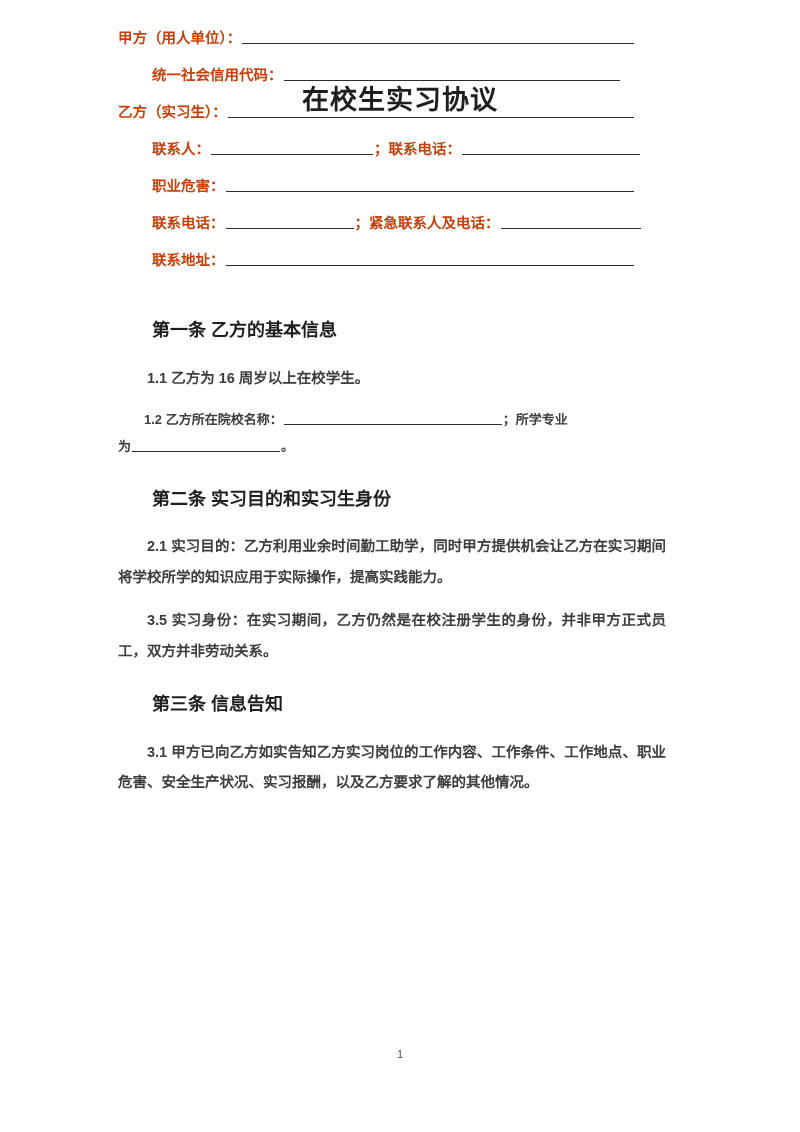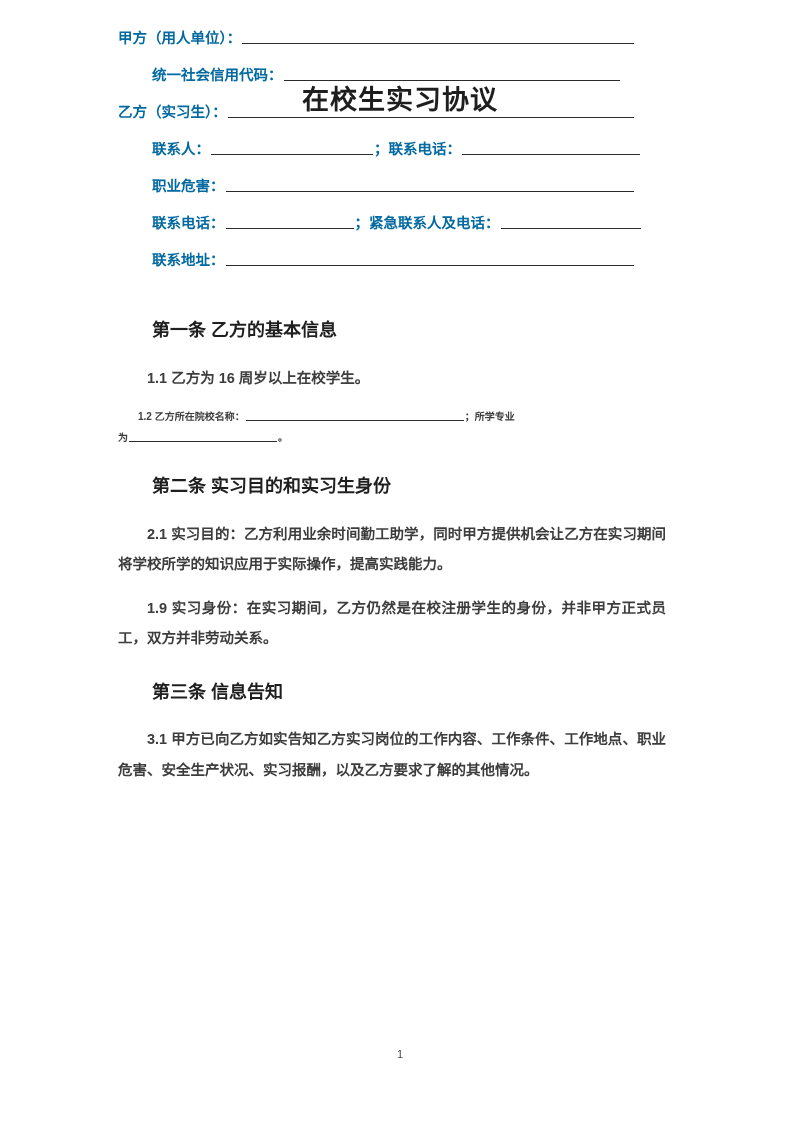--- a/index.html
+++ b/index.html
@@ -39,21 +39,21 @@
     padding-top: 84px;
     padding-bottom: 0;
     line-height: 1.25;
     font-family: "Liberation Sans", "DejaVu Sans", sans-serif;
   }
 
   
   .row {
     font-size: 14.5px;
     line-height: 2.55;
-    color: #0369a1;
+    color: #c2410c;
     white-space: nowrap;
     font-weight: bold;
     font-family: "Liberation Sans", "DejaVu Sans", sans-serif;
   }
   .row.flush { margin-left: 0; }
   .row.indent2 { margin-left: 34px; }
 
   .para {
     font-size: 14.5px;
     line-height: 2.1;
@@ -96,21 +96,21 @@
     left: 0;
     right: 0;
     top: 1048px;
     text-align: center;
     font-size: 11px;
     color: #4a4a4a;
     font-family: "Liberation Sans", "DejaVu Sans", sans-serif;
   }
 
   .inline-para {
-    font-size: 10px;
+    font-size: 13px;
     line-height: 2.1;
     color: #3d3d3d;
     font-weight: bold;
     font-family: "Liberation Sans", "DejaVu Sans", sans-serif;
     margin: 0;
   }
 </style>
 </head>
 <body>
 
@@ -170,21 +170,21 @@
     <div class="gap-md"></div>
 
     <p class="heading">第二条 实习目的和实习生身份</p>
 
     <div class="gap-sm"></div>
 
     <p class="para indent2">2.1 实习目的：乙方利用业余时间勤工助学，同时甲方提供机会让乙方在实习期间将学校所学的知识应用于实际操作，提高实践能力。</p>
 
     <div class="gap-sm"></div>
 
-    <p class="para indent2">1.9 实习身份：在实习期间，乙方仍然是在校注册学生的身份，并非甲方正式员工，双方并非劳动关系。</p>
+    <p class="para indent2">3.5 实习身份：在实习期间，乙方仍然是在校注册学生的身份，并非甲方正式员工，双方并非劳动关系。</p>
 
     <div class="gap-md"></div>
 
     <p class="heading">第三条 信息告知</p>
 
     <div class="gap-sm"></div>
 
     <p class="para indent2">3.1 甲方已向乙方如实告知乙方实习岗位的工作内容、工作条件、工作地点、职业危害、安全生产状况、实习报酬，以及乙方要求了解的其他情况。</p>
 
   </div>

